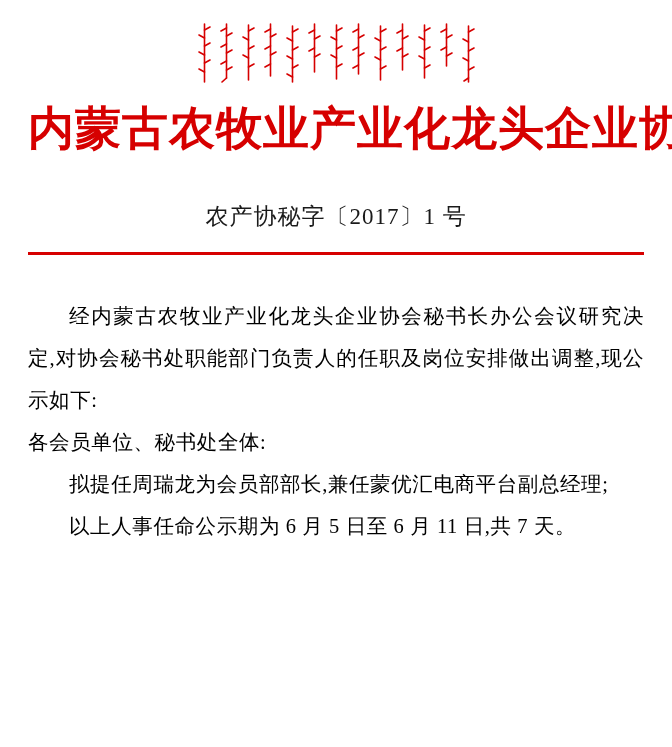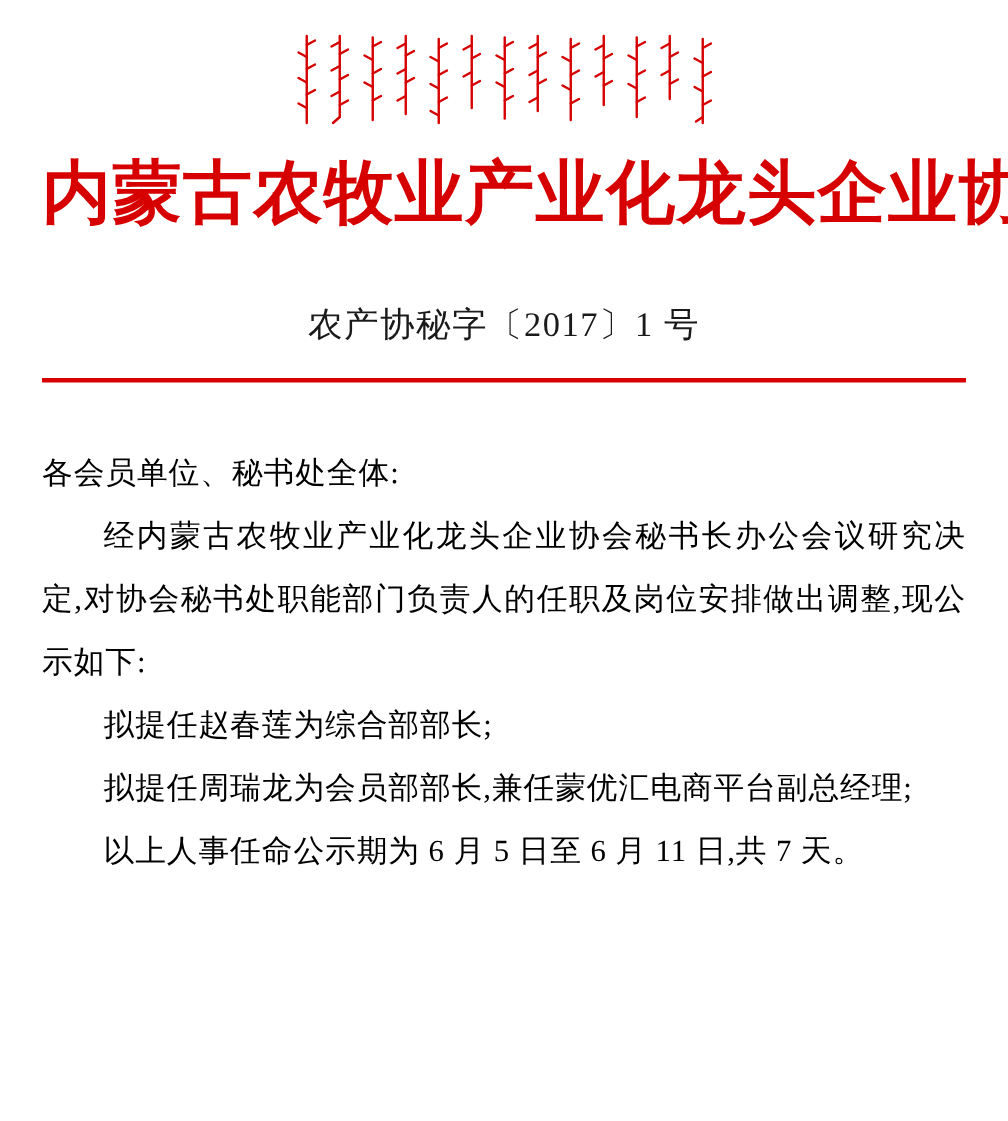--- a/index.html
+++ b/index.html
@@ -261,20 +261,19 @@
   </div>
 
   <div class="masthead">内蒙古农牧业产业化龙头企业协会文件</div>
 
   <div class="doc-number">农产协秘字〔2017〕1 号</div>
 
   <div class="red-rule"></div>
 
 
   <div class="body-text">
+    <p class="para indent2">经内蒙古农牧业产业化龙头企业协会秘书长办公会议研究决定,对协会秘书处职能部门负责人的任职及岗位安排做出调整,现公示如下:</p>
     <p class="para">各会员单位、秘书处全体:</p>
-    <p class="para indent2">经内蒙古农牧业产业化龙头企业协会秘书长办公会议研究决定,对协会秘书处职能部门负责人的任职及岗位安排做出调整,现公示如下:</p>
-    <p class="para indent-list">拟提任赵春莲为综合部部长;</p>
     <p class="para indent-list">拟提任周瑞龙为会员部部长,兼任蒙优汇电商平台副总经理;</p>
     <p class="para indent-list">以上人事任命公示期为 6 月 5 日至 6 月 11 日,共 7 天。</p>
   </div>
 
 </div>
 
 </body></html>

